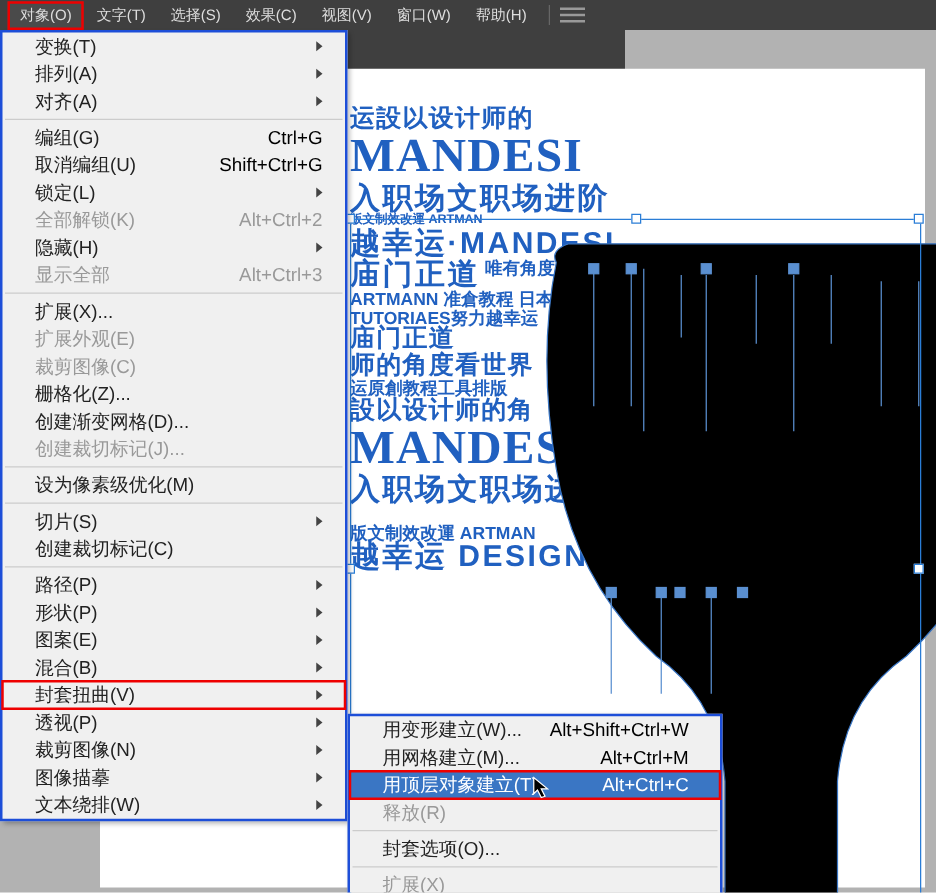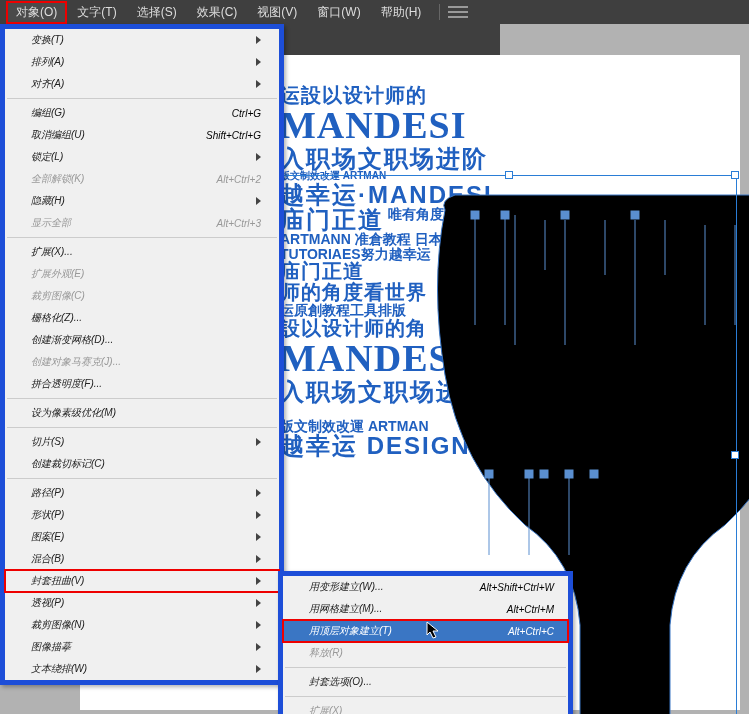--- a/index.html
+++ b/index.html
@@ -89,26 +89,25 @@
     width: 6px;
     height: 6px;
     background: #fff;
     border: 1px solid #2a7dd6;
   }
 
   
   .menu {
     position: absolute;
     background: #f0f0f0;
-    border: 5px solid #1d4ed8;
+    border: 2px solid #1d4ed8;
     box-shadow: 2px 2px 4px rgba(0,0,0,.3);
     z-index: 10;
-    font-size: 10px;
+    font-size: 15px;
     color: #222;
-    font-style: italic;
   }
   .menu .row {
     display: flex;
     align-items: center;
     height: 22px;
     padding: 0 18px 0 26px;
     min-width: 230px;
     position: relative;
   }
   .menu .row .lbl { flex: 1; }
@@ -131,21 +130,21 @@
     outline: 2px solid #e00;
     outline-offset: -1px;
   }
   .menu .row.sel {
     background: #3a76c4;
     color: #fff;
   }
   .menu .row.sel .sc { color: #fff; text-align: right; }
 
   .submenu { left: 278px; top: 571px; }
-  .submenu .row { min-width: 245px; padding: 0 14px 0 26px; }
+  .submenu .row { min-width: 245px; padding: 0 25px 0 26px; }
 
   .menu1 { left: 0; top: 24px; }
 
   .cursor {
     position: absolute;
     left: 426px;
     top: 621px;
     z-index: 20;
   }
   .topstrip {
@@ -292,24 +291,21 @@
     <div class="row disabled">
       <span class="lbl">裁剪图像(C)</span>
     </div>
     <div class="row">
       <span class="lbl">栅格化(Z)...</span>
     </div>
     <div class="row">
       <span class="lbl">创建渐变网格(D)...</span>
     </div>
     <div class="row disabled">
-      <span class="lbl">创建对象马赛克(J)...</span>
-    </div>
-    <div class="row">
-      <span class="lbl">拼合透明度(F)...</span>
+      <span class="lbl">创建裁切标记(J)...</span>
     </div>
     <div class="sep"></div>
     <div class="row">
       <span class="lbl">设为像素级优化(M)</span>
     </div>
     <div class="sep"></div>
     <div class="row">
       <span class="lbl">切片(S)</span>
       <span class="arrow"></span>
     </div>

